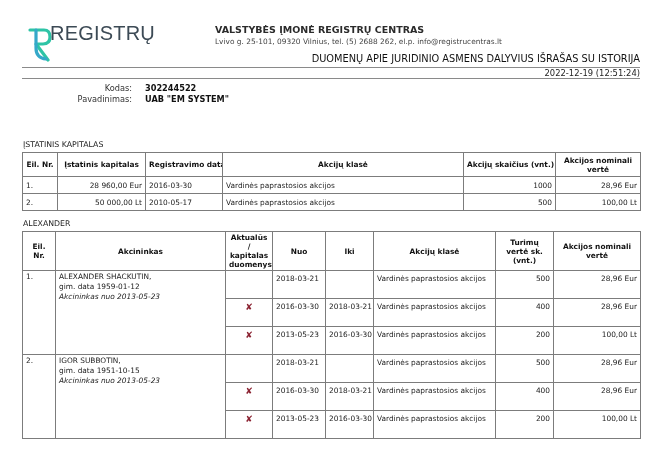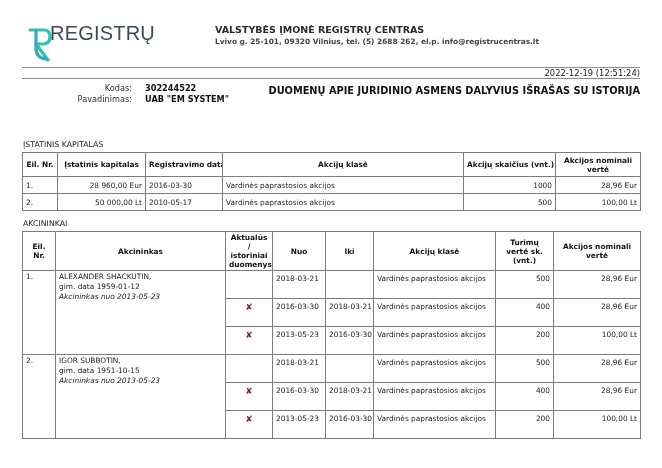--- a/index.html
+++ b/index.html
@@ -3,22 +3,22 @@
 <meta charset="utf-8">
 <style>
   html, body { margin:0; padding:0; background:#ffffff; }
   body { width:662px; height:468px; position:relative; overflow:hidden;
          font-family:"DejaVu Sans", sans-serif; color:#1a1a1a; }
   .abs { position:absolute; }
   .logo { left:28px; top:24px; width:100px; height:40px; }
   .logo-text { position:absolute; left:22px; top:1px; font-family:"Liberation Sans", sans-serif;
                font-size:20px; line-height:17px; color:#3c4a55; letter-spacing:0.2px; font-weight:normal; }
   .org-name { left:215px; top:24px; font-size:9.5px; font-weight:bold; color:#2b2b2b; }
-  .org-addr { left:215px; top:37px; font-size:7.4px; color:#444;font-weight:bold; }
-  .doc-title { right:22px; top:53px; font-size:9.8px; font-weight:bold; color:#111;margin-top:32px; }
+  .org-addr { left:215px; top:37px; font-size:7.4px; color:#444; }
+  .doc-title { right:22px; top:53px; font-size:9.8px; font-weight:normal; color:#111; }
   .rule1 { left:22px; top:67px; width:618px; height:1px; background:#8a8a8a; }
   .rule2 { left:22px; top:78px; width:618px; height:1px; background:#8a8a8a; }
   .timestamp { right:22px; top:68px; font-size:8.4px; color:#222; }
   .info { left:0; top:83px; font-size:8.2px; }
   .info-row { position:relative; height:11px; line-height:11px;padding-left:13px; }
   .info-label { position:absolute; right:530px; color:#333; white-space:nowrap; }
   .info-value { position:absolute; left:145px; font-weight:bold; white-space:nowrap; color:#111; }
   .section-title { left:23px; font-size:7.8px; color:#222; }
   table { border-collapse:collapse; position:absolute; left:22px; width:618px; table-layout:fixed;
           font-size:7.4px; }
@@ -102,37 +102,37 @@
       <td class="l">2.</td>
       <td class="r">50 000,00 Lt</td>
       <td class="l">2010-05-17</td>
       <td class="l">Vardinės paprastosios akcijos</td>
       <td class="r">500</td>
       <td class="r">100,00 Lt</td>
     </tr>
   </tbody>
 </table>
 
-<div class="abs section-title" style="top:219px;">AKCININKAI</div>
+<div class="abs section-title" style="top:219px;">ALEXANDER</div>
 <table class="sh">
   <colgroup>
     <col style="width:33px">
       <col style="width:170px">
       <col style="width:47px">
       <col style="width:53px">
       <col style="width:48px">
       <col style="width:122px">
       <col style="width:58px">
       <col style="width:87px">
   </colgroup>
   <thead>
     <tr>
       <th>Eil. Nr.</th>
       <th>Akcininkas</th>
-      <th>Aktualūs / istoriniai duomenys</th>
+      <th>Aktualūs / kapitalas duomenys</th>
       <th>Nuo</th>
       <th>Iki</th>
       <th>Akcijų klasė</th>
       <th>Turimų vertė sk. (vnt.)</th>
       <th>Akcijos nominali vertė</th>
     </tr>
   </thead>
   <tbody id="sh-body">
       <tr>
         <td rowspan="3" class="l holder">1.</td>

